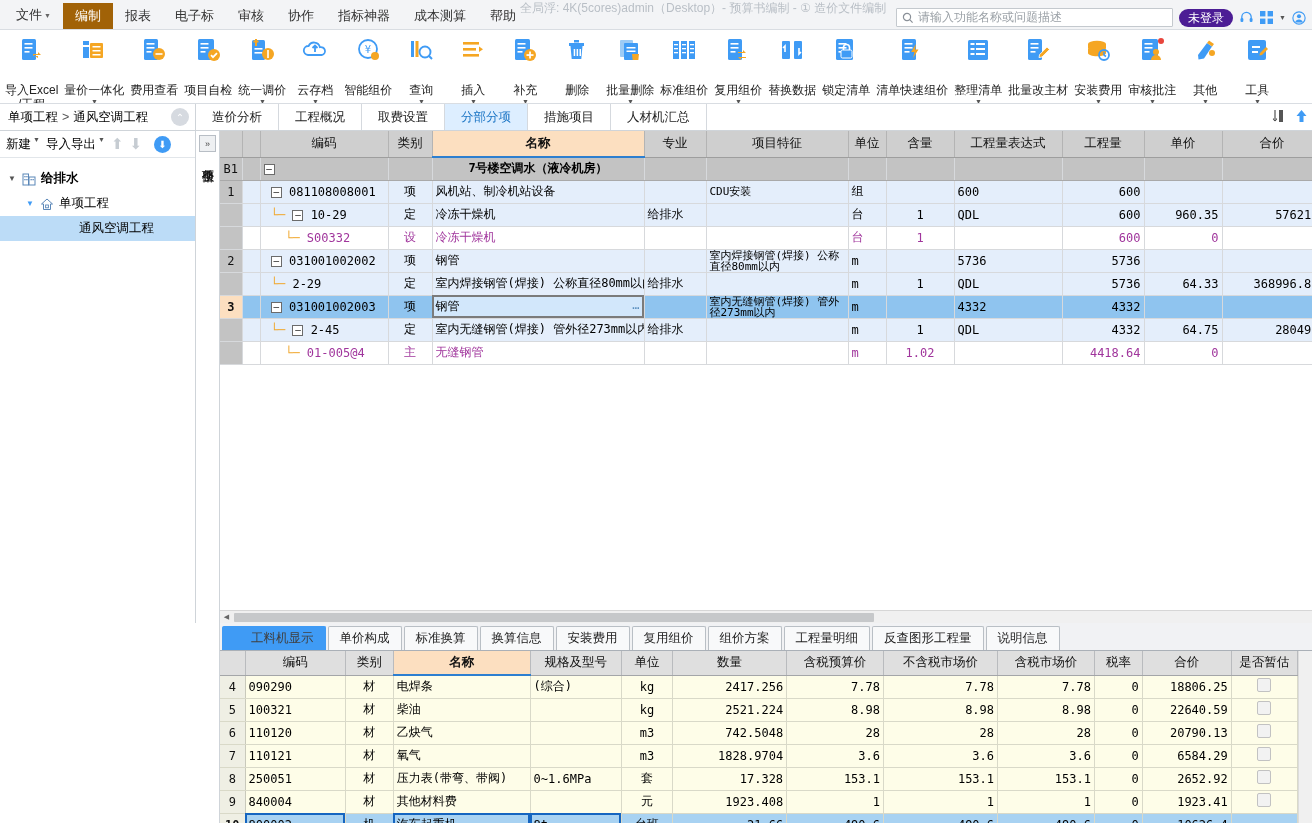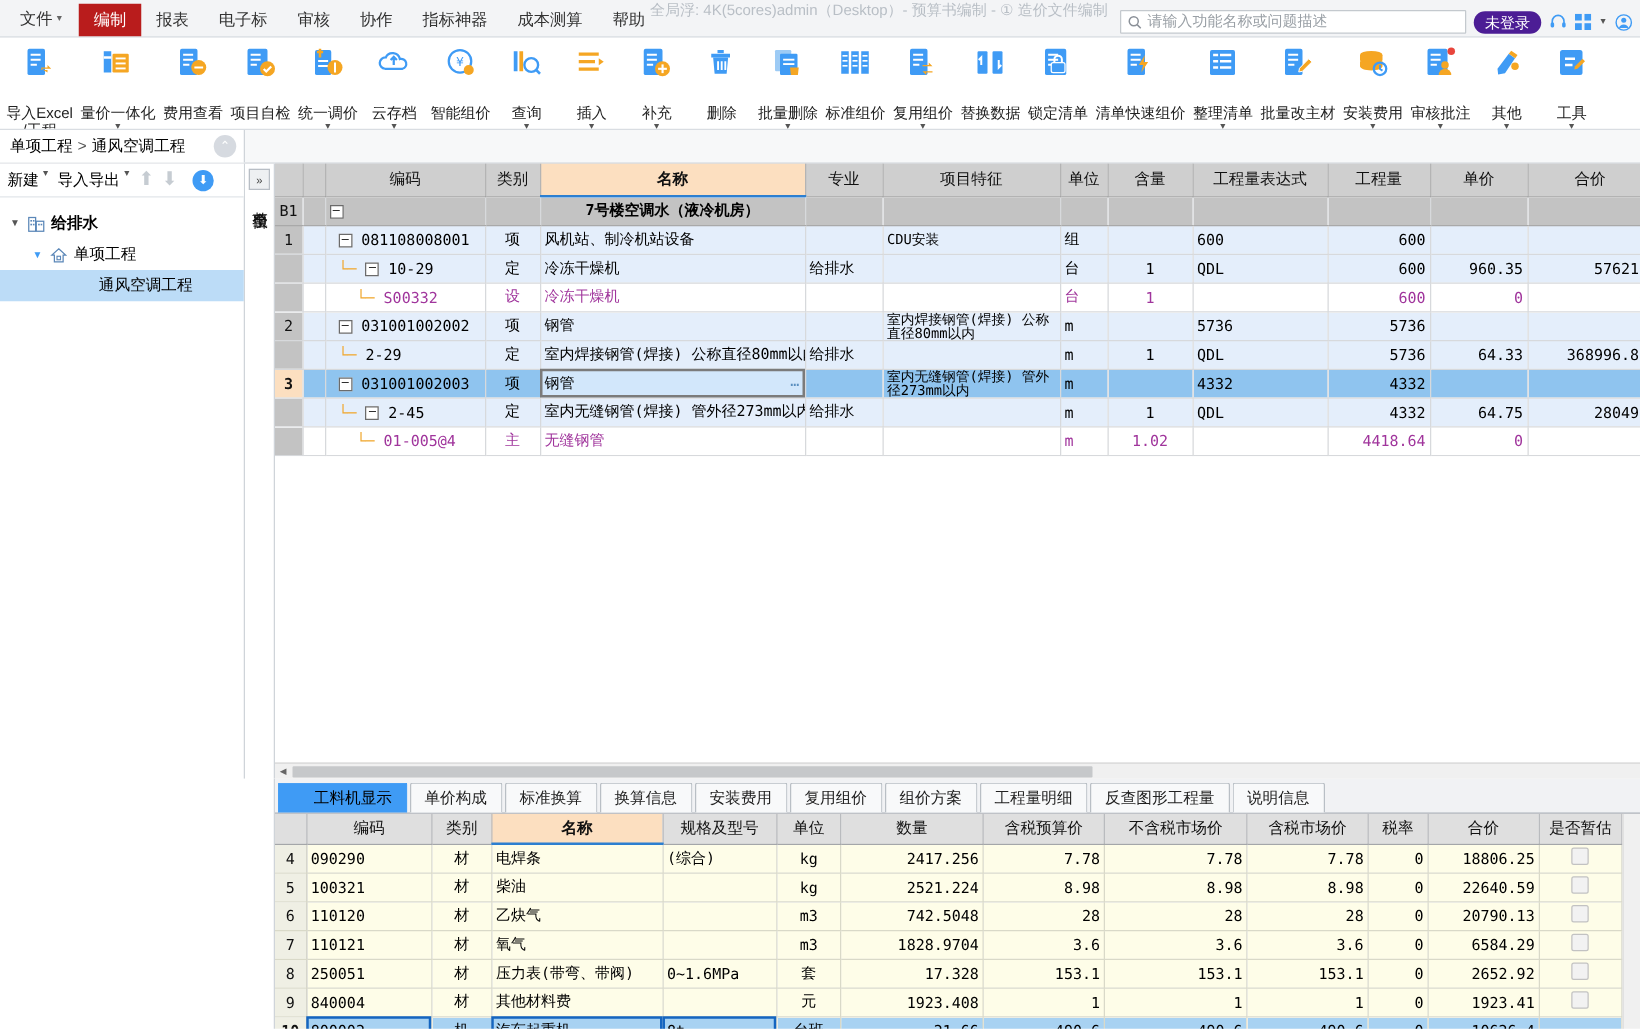--- a/index.html
+++ b/index.html
@@ -24,21 +24,21 @@
   }
   .menu-items { display: flex; align-items: flex-end; height: 100%; padding-left: 4px; }
   .menu-item {
     padding: 4px 12px 5px 12px;
     font-size: 13px;
     color: #333;
     cursor: default;
     white-space: nowrap;
     line-height: 17px;
   }
-  .menu-item.active { background: #b91c1c; color: #fff; }
+  .menu-item.active { background: #a16207; color: #fff; }
   .menu-caret { font-size: 7px; margin-left: 2px; vertical-align: middle; color: #666; }
 
   .topright {
     position: absolute;
     right: 6px;
     bottom: 2px;
     display: flex;
     align-items: center;
     gap: 6px;
   }
@@ -231,21 +231,21 @@
     border-bottom:1px solid #aab0b7;
   }
   .btab {
     height:24px; display:flex;align-items:center;
     padding:0 11px; font-size:12.5px;
     border:1px solid #b9bfc5; border-bottom:none;
     background:#f8f9fa; margin-right:2px; color:#222;
     border-radius:2px 2px 0 0;
     white-space:nowrap;
   }
-  .btab.active { background:#3f9bf5; color:#000000; border-color:#3f9bf5; font-weight:normal;padding-left:28px; }
+  .btab.active { background:#3f9bf5; color:#404040; border-color:#3f9bf5; font-weight:normal;padding-left:28px; }
 
   table.btable { border-collapse:collapse; table-layout:fixed; width:100%; }
   table.btable th {
     background:#dfdfdf; border-right:1px solid #b9bbbe; border-bottom:1px solid #a4a6a9;
     font-weight:normal; font-size:12.5px; height:24px; color:#111;
   }
   table.btable th.namecol { background:#fcdfc0; font-weight:bold; border-bottom:2px solid #2d7fd0;}
   table.btable td {
     background:#fefde8;
     border-right:1px solid #d9d9c8; border-bottom:1px solid #d9d9c8;
@@ -628,20 +628,41 @@
     </div>
   </div>
 
 <div class="crumbrow">
   <div class="crumb">
     <span>单项工程</span>
     <span class="sep">&gt;</span>
     <span>通风空调工程</span>
     <span class="collapse-circle">⌃</span>
   </div>
+  <div class="maintabs">
+    <div class="tabsright">
+      <span>
+        <svg width="13" height="14" viewBox="0 0 13 14">
+            <path d="M3 1 L3 10 M3 12 L1.2 9.6 M3 12 L4.8 9.6" stroke="#444" stroke-width="1.1" fill="none"></path>
+            <rect x="7" y="1" width="4" height="12" fill="#555"></rect>
+          </svg>
+      </span>
+      <span>
+        <svg width="13" height="14" viewBox="0 0 12 14">
+            <path d="M6 1 L11 7 L8 7 L8 13 L4 13 L4 7 L1 7 Z" fill="#3f9bf5"></path>
+          </svg>
+      </span>
+    </div>
+  <div class="mtab">造价分析</div>
+      <div class="mtab">工程概况</div>
+      <div class="mtab">取费设置</div>
+      <div class="mtab active">分部分项</div>
+      <div class="mtab">措施项目</div>
+      <div class="mtab">人材机汇总</div>
+    </div>
 </div>
 
 <div class="body-wrap">
 
   <div class="leftpane">
     <div class="lp-toolbar">
       <span class="tb">
           <span>新建</span>
           <span class="dl">▼</span>
         </span>

